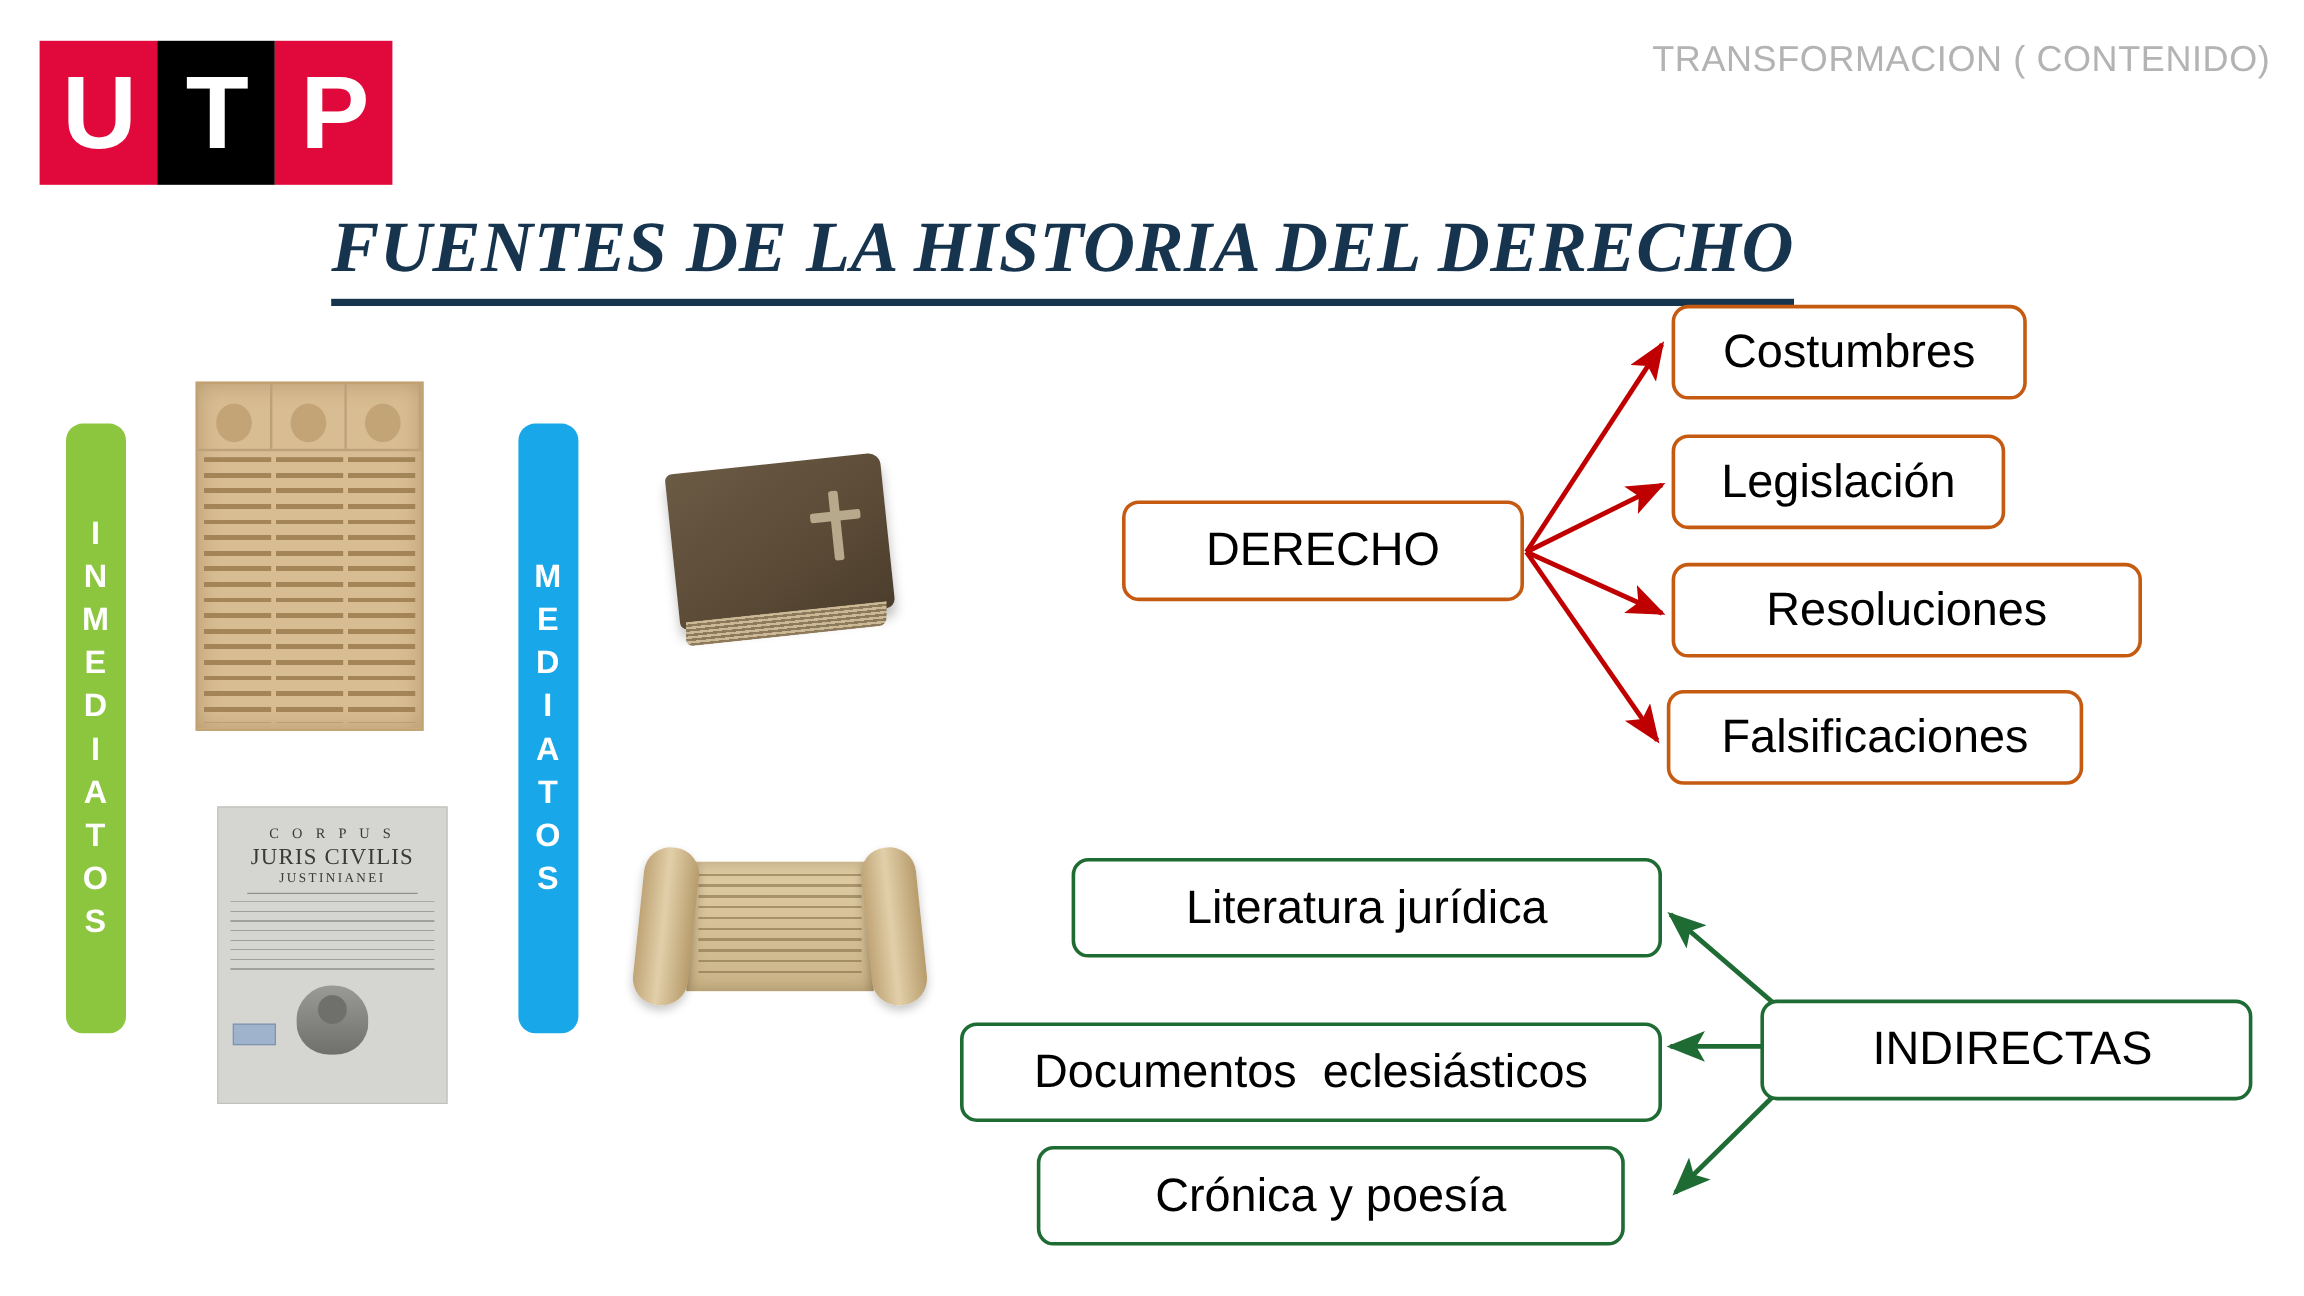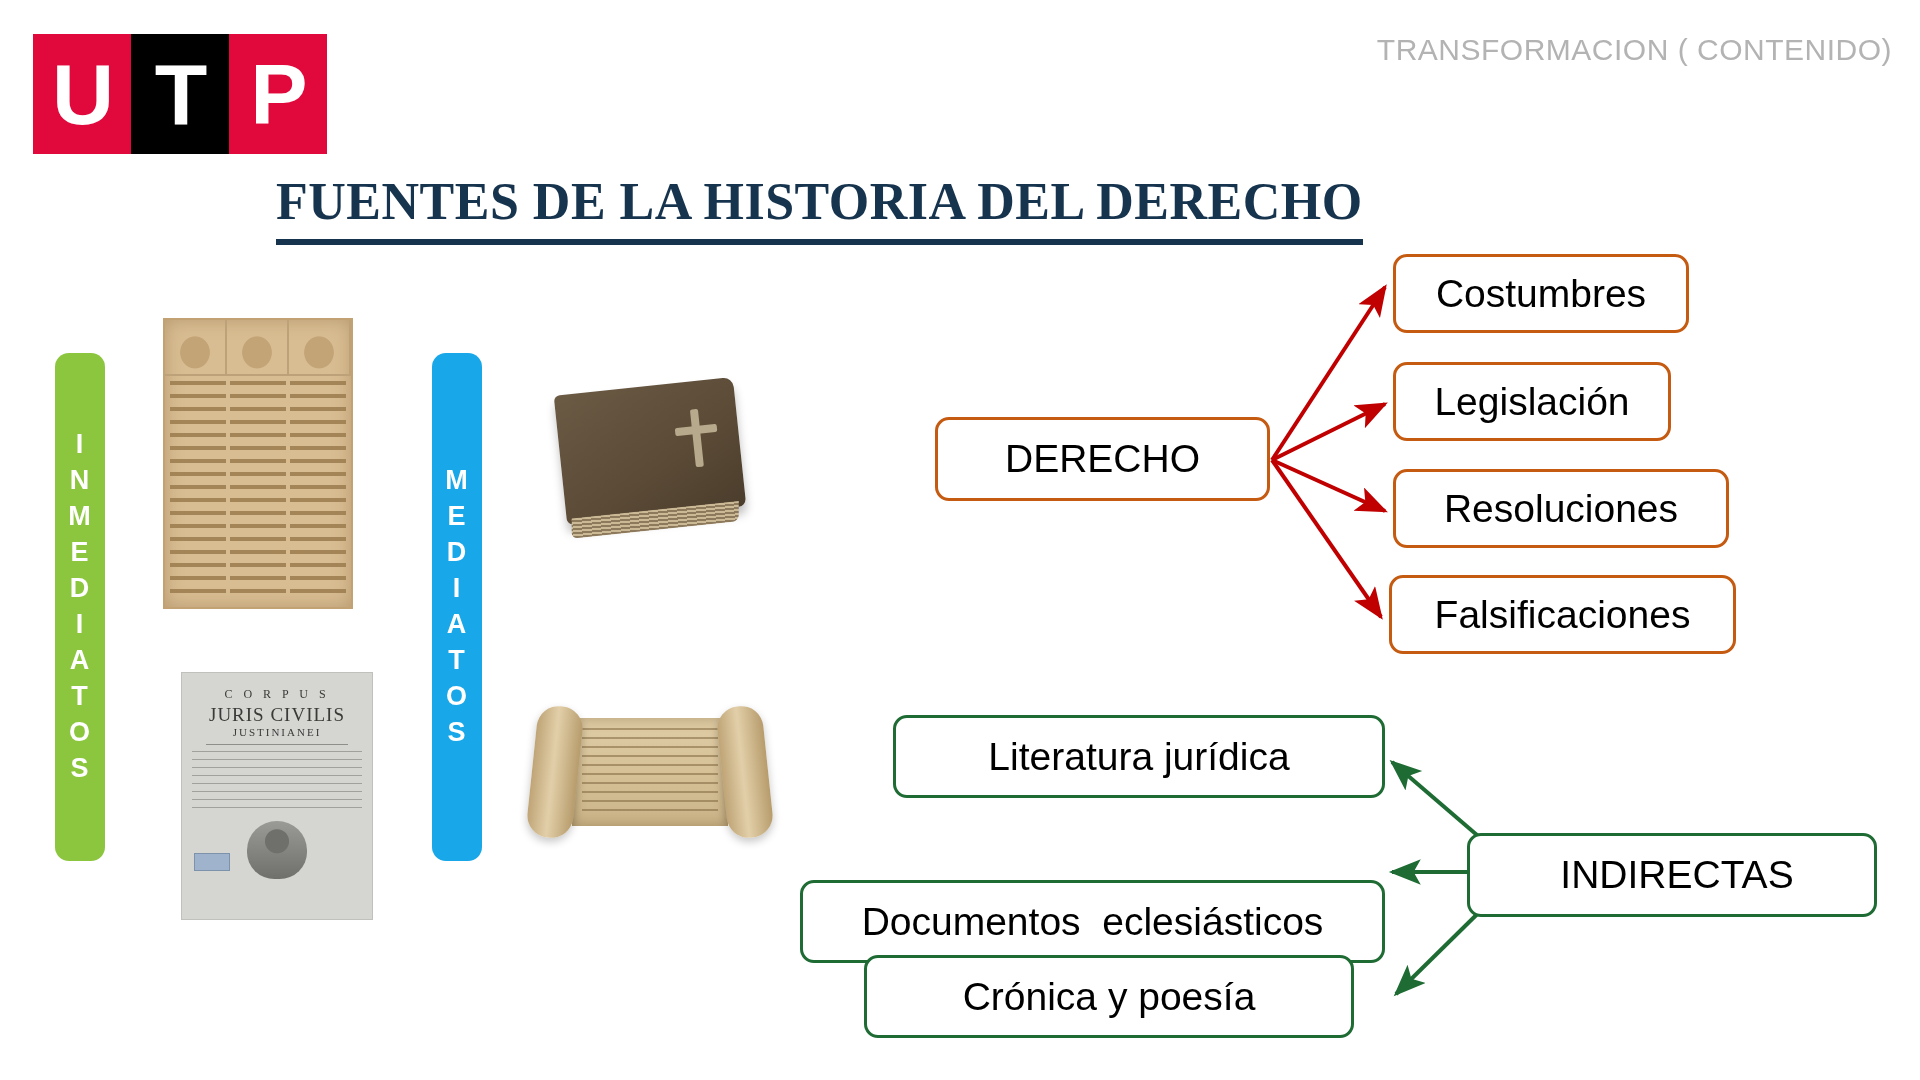--- a/index.html
+++ b/index.html
@@ -68,26 +68,27 @@
     letter-spacing: 0.5px;
     white-space: nowrap;
   }
 
   #page-title {
     position: absolute;
     left: 276px;
     top: 172px;
     font-family: "Liberation Serif", serif;
     font-weight: bold;
-    font-size: 52px;
+    font-size: 60px;
     color: #17344f;
     letter-spacing: 0.5px;
     white-space: nowrap;
     padding-bottom: 8px;
     border-bottom: 6px solid #17344f;
+    font-style: italic;
   }
 
   
   .vbar {
     position: absolute;
     border-radius: 14px;
     display: flex;
     flex-direction: column;
     align-items: center;
     justify-content: center;
@@ -274,26 +275,26 @@
     font-size: 39px;
     color: #000000;
     white-space: pre;
   }
   .node.orange { border: 3px solid #C55A11; }
   .node.green  { border: 3px solid #1E6B33; }
 
   #node-directas     { left: 935px; top: 417px; width: 335px; height: 84px; }
   #node-costumbres   { left: 1393px; top: 254px; width: 296px; height: 79px; }
   #node-legislacion  { left: 1393px; top: 362px; width: 278px; height: 79px; }
-  #node-resoluciones { left: 1393px; top: 469px; width: 336px; height: 79px; }
+  #node-resoluciones { left: 1393px; top: 469px; width: 392px; height: 79px; }
   #node-falsificaciones { left: 1389px; top: 575px; width: 347px; height: 79px; }
 
   #node-indirectas   { left: 1467px; top: 833px; width: 410px; height: 84px; padding-left: 10px; }
   #node-literatura   { left: 893px; top: 715px; width: 492px; height: 83px; }
-  #node-documentos   { left: 800px; top: 880px; width: 585px; height: 83px; }
+  #node-documentos   { left: 800px; top: 852px; width: 585px; height: 83px; }
   #node-cronica      { left: 864px; top: 955px; width: 490px; height: 83px; }
 </style>
 </head>
 <body>
 
 <div id="utp-logo">
   <div class="logo-blocks">
     <div class="logo-block red">
       <span class="logo-letter">U</span>
     </div>

